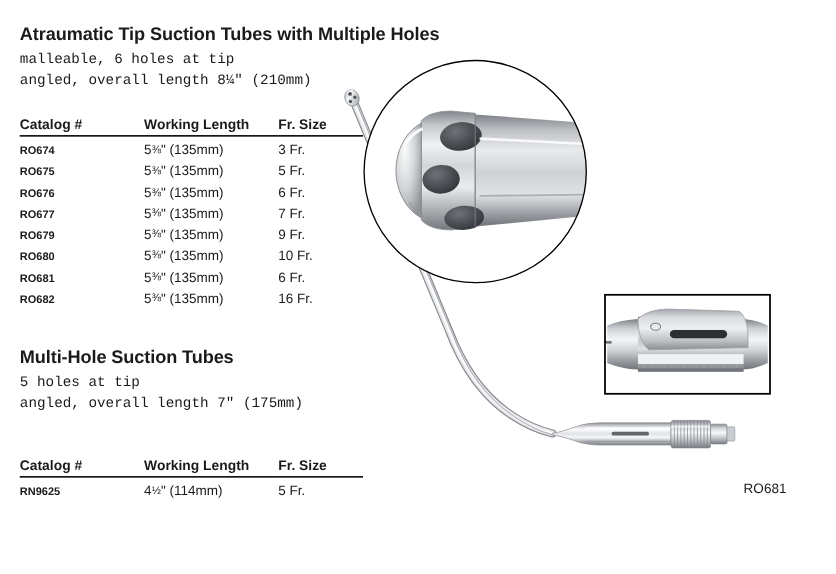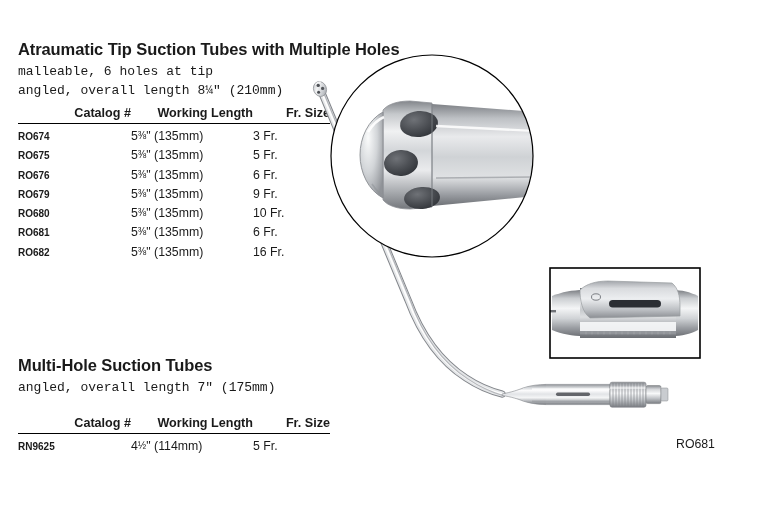--- a/index.html
+++ b/index.html
@@ -14,22 +14,22 @@
     overflow: hidden;
     font-family: "Liberation Sans", sans-serif;
     color: #1a1a1a;
     -webkit-font-smoothing: antialiased;
   }
 
   .page { position: absolute; inset: 0; }
 
   
   .section { position: absolute; left: 18px; }
-  #section-1 { top: 40px; }
-  #section-2 { top: 356px; }
+  #section-1 { top: 22px; }
+  #section-2 { top: 316px; }
 
   .sec-title {
     font-size: 16.5px;
     font-weight: bold;
     letter-spacing: -0.1px;
     margin: 0 0 4px 0;
     line-height: 1.15;
     white-space: nowrap;
   }
   .sec-sub {
@@ -46,21 +46,21 @@
     position: absolute;
     left: 18px;
     width: 312px;
     border-collapse: collapse;
     font-size: 12.3px;
   }
   #table-1 { top: 106px; }
   #table-2 { top: 416px; }
 
   .spec-table th {
-    text-align: right;
+    text-align: left;
     font-weight: bold;
     font-size: 12.6px;
     padding: 0 0 3px 0;
     border-bottom: 1.6px solid #000000;
     white-space: nowrap;
   }
   .spec-table td {
     padding: 2.6px 0 2.7px 0;
     white-space: nowrap;
     vertical-align: baseline;
@@ -121,20 +121,25 @@
         <td class="col-catalog">RO675</td>
         <td class="col-length"><span>5</span><span class="frac">⅜</span><span>" (135mm)</span></td>
         <td class="col-size">5 Fr.</td>
       </tr>
       <tr>
         <td class="col-catalog">RO676</td>
         <td class="col-length"><span>5</span><span class="frac">⅜</span><span>" (135mm)</span></td>
         <td class="col-size">6 Fr.</td>
       </tr>
       <tr>
+        <td class="col-catalog">RO677</td>
+        <td class="col-length"><span>5</span><span class="frac">⅜</span><span>" (135mm)</span></td>
+        <td class="col-size">7 Fr.</td>
+      </tr>
+      <tr>
         <td class="col-catalog">RO679</td>
         <td class="col-length"><span>5</span><span class="frac">⅜</span><span>" (135mm)</span></td>
         <td class="col-size">9 Fr.</td>
       </tr>
       <tr>
         <td class="col-catalog">RO680</td>
         <td class="col-length"><span>5</span><span class="frac">⅜</span><span>" (135mm)</span></td>
         <td class="col-size">10 Fr.</td>
       </tr>
       <tr>
@@ -145,20 +150,21 @@
       <tr>
         <td class="col-catalog">RO682</td>
         <td class="col-length"><span>5</span><span class="frac">⅜</span><span>" (135mm)</span></td>
         <td class="col-size">16 Fr.</td>
       </tr>
     </tbody>
   </table>
 
   <div class="section" id="section-2">
     <h1 class="sec-title">Multi-Hole Suction Tubes</h1>
+    <p class="sec-sub">5 holes at tip</p>
     <p class="sec-sub">angled, overall length 7" (175mm)</p>
   </div>
 
   <table class="spec-table" id="table-2">
     <thead>
       <tr>
         <th class="col-catalog">Catalog #</th>
         <th class="col-length">Working Length</th>
         <th class="col-size">Fr. Size</th>
       </tr>

